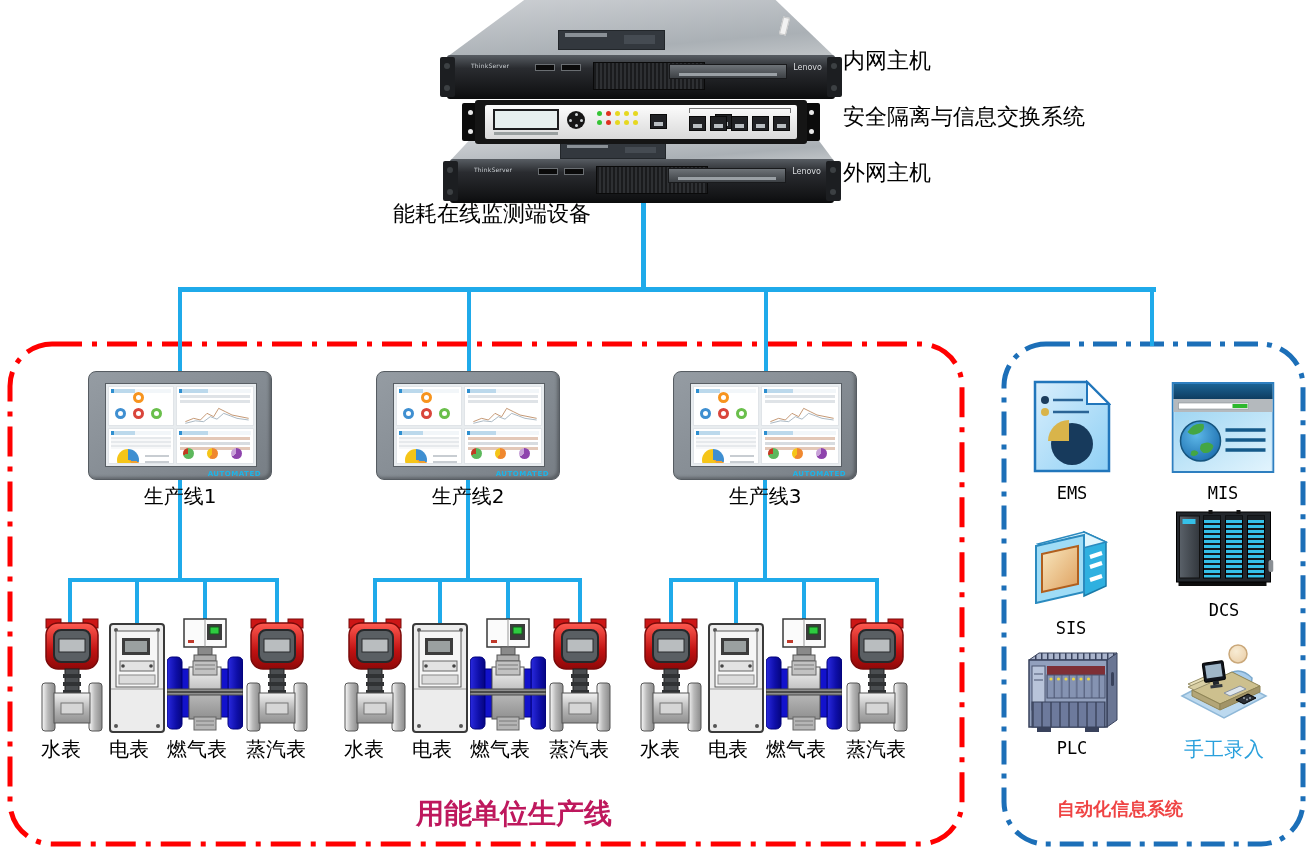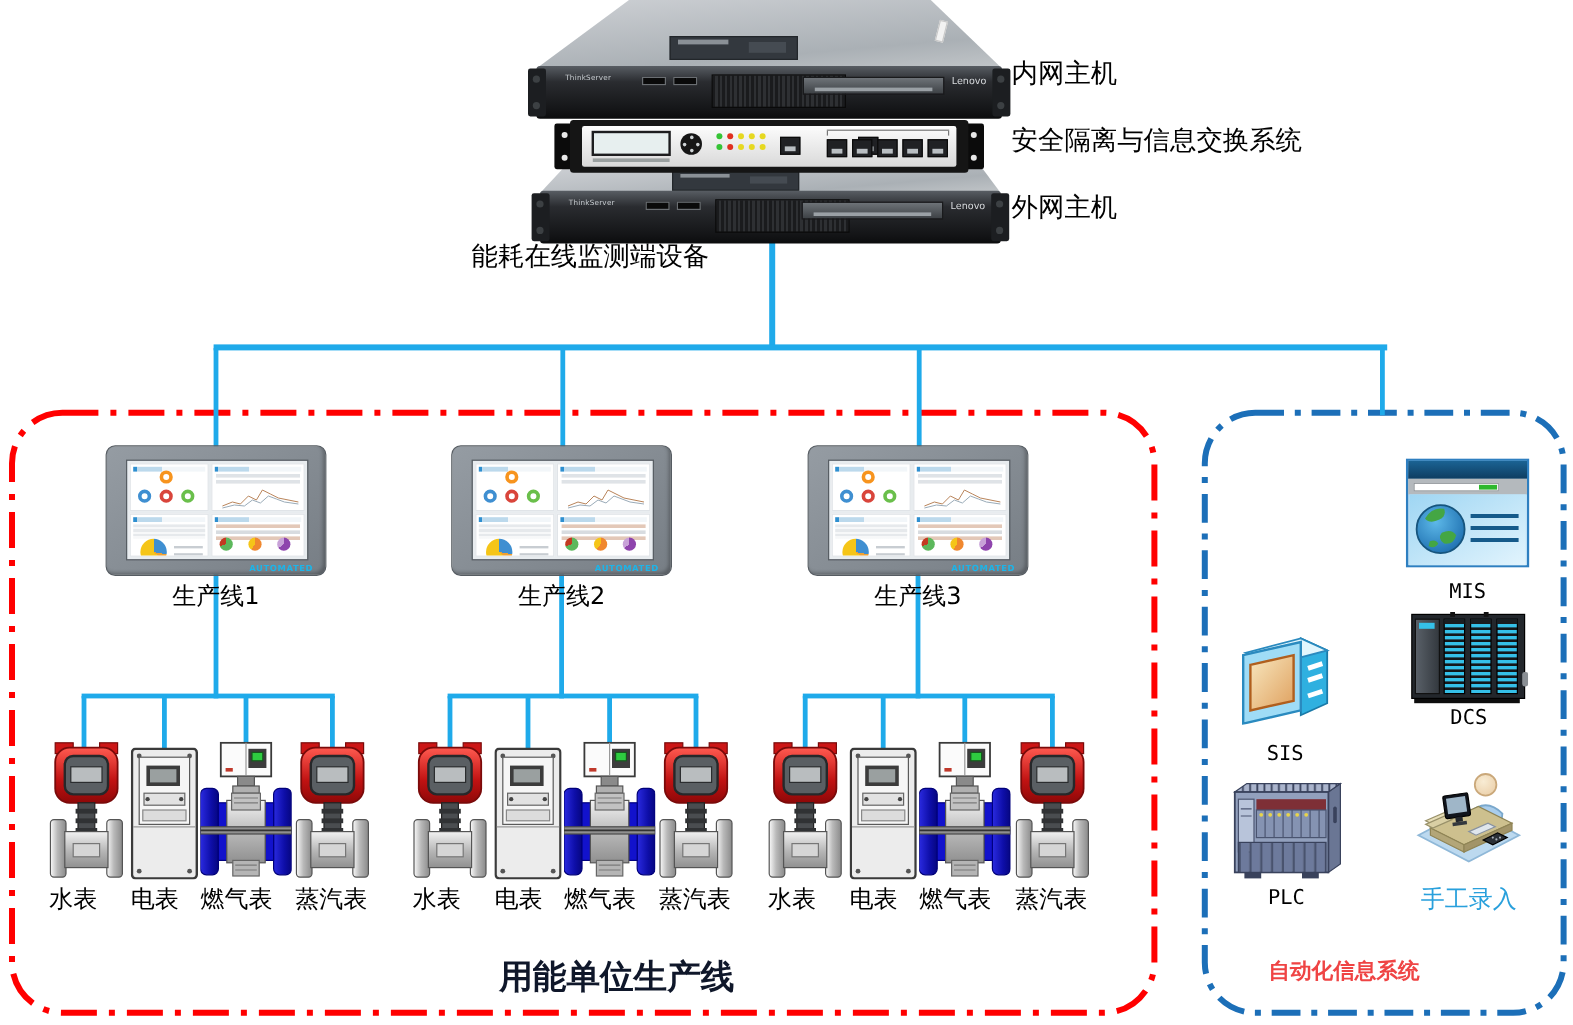--- a/index.html
+++ b/index.html
@@ -105,32 +105,32 @@
   .mpie.bb{left:30px;background:conic-gradient(#f0882f 0 60%,#f5c518 0);}
   .mpie.c{left:54px;background:conic-gradient(#8e44ad 0 65%,#c8a2d8 0);}
 
   
   .meter{position:absolute;top:612px;transform:translateX(-50%);margin:0;z-index:2;}
   .micon{height:121px;display:flex;align-items:flex-end;justify-content:center;}
   .meter-label{font-size:20px;margin-top:3px;display:block;color:#000;white-space:nowrap;}
 
   
   .zone-title{position:absolute;transform:translateX(-50%);font-weight:bold;z-index:5;white-space:nowrap;}
-  .zt-prod{left:514px;top:795px;color:#0f172a;font-size:28px;}
+  .zt-prod{left:514px;top:795px;color:#be185d;font-size:28px;}
   .zt-auto{left:1120px;top:797px;color:#ef4444;font-size:18px;}
 
   
   .sysfig{position:absolute;transform:translateX(-50%);text-align:center;margin:0;z-index:2;}
   .sicon{display:flex;align-items:flex-end;justify-content:center;}
   .sys-label{font-size:17px;font-family:"DejaVu Sans Mono","Liberation Mono",monospace;color:#000;display:block;}
   .sys-label.cyan{color:#29A0DC;font-size:20px;font-family:"DejaVu Sans","Liberation Sans",sans-serif;}
   .f-ems{left:1072px;top:379px;}  .f-ems .sicon{height:94px;}  .f-ems .sys-label{margin-top:10px;}
   .f-mis{left:1223px;top:379px;}  .f-mis .sicon{height:94px;}  .f-mis .sys-label{margin-top:10px;}
   .f-sis{left:1071px;top:524px;}  .f-sis .sicon{height:80px;}  .f-sis .sys-label{margin-top:14px;}
-  .f-dcs{left:1224px;top:510px;}  .f-dcs .sicon{height:78px;}  .f-dcs .sys-label{margin-top:0;}
+  .f-dcs{left:1224px;top:510px;}  .f-dcs .sicon{height:78px;}  .f-dcs .sys-label{margin-top:12px;}
   .f-plc{left:1072px;top:646px;}  .f-plc .sicon{height:90px;}  .f-plc .sys-label{margin-top:2px;}
   .f-man{left:1224px;top:640px;}  .f-man .sicon{height:84px;}  .f-man .sys-label{margin-top:12px;}
 
   .defs-hidden{position:absolute;width:0;height:0;overflow:hidden;}
 </style>
 </head>
 <body>
 
 <svg class="defs-hidden" aria-hidden="true">
   <defs>
@@ -735,20 +735,35 @@
         <rect x="20" y="86" width="22" height="11" fill="#d6d6d6" stroke="#777777"></rect>
       </svg>
     </div>
     <figcaption class="meter-label">蒸汽表</figcaption>
   </figure>
 </div>
 
   <div class="zone-title zt-prod">用能单位生产线</div>
   <div class="zone-title zt-auto">自动化信息系统</div>
 
+  <figure class="sysfig f-ems">
+    <div class="sicon">
+      <svg width="78" height="93" viewBox="0 0 78 93">
+        <polygon points="2,2 54,2 76,24 76,91 2,91" fill="url(#emsg)" stroke="#2176bb" stroke-width="2.5"></polygon>
+        <polygon points="54,2 54,24 76,24" fill="#ffffff" stroke="#2176bb" stroke-width="2"></polygon>
+        <circle cx="12" cy="20" r="4" fill="#1c3d5c"></circle>
+        <line x1="20" y1="20" x2="50" y2="20" stroke="#2a6496" stroke-width="2.5"></line>
+        <circle cx="12" cy="32" r="4" fill="#d9b44a"></circle>
+        <line x1="20" y1="32" x2="56" y2="32" stroke="#2a6496" stroke-width="2.5"></line>
+        <circle cx="39" cy="64" r="21" fill="#173a5c"></circle>
+        <path d="M36,61 L36,40 A21,21 0 0 0 15,61 Z" fill="#d9b44a"></path>
+      </svg>
+    </div>
+    <figcaption class="sys-label">EMS</figcaption>
+  </figure>
 
   <figure class="sysfig f-mis">
     <div class="sicon">
       <svg width="103" height="91" viewBox="0 0 103 91">
         <rect x="1" y="1" width="101" height="89" fill="#bfe0f5" stroke="#2e7fc0" stroke-width="2"></rect>
         <rect x="2" y="2" width="99" height="15" fill="url(#navg)"></rect>
         <rect x="2" y="17" width="99" height="13" fill="#b4b9bd"></rect>
         <rect x="7" y="21" width="70" height="6" fill="#ffffff" stroke="#8a8f93" stroke-width="0.6"></rect>
         <rect x="61" y="22" width="15" height="4" fill="#2db82d"></rect>
         <rect x="3" y="30" width="97" height="59" fill="url(#bodg)"></rect>

